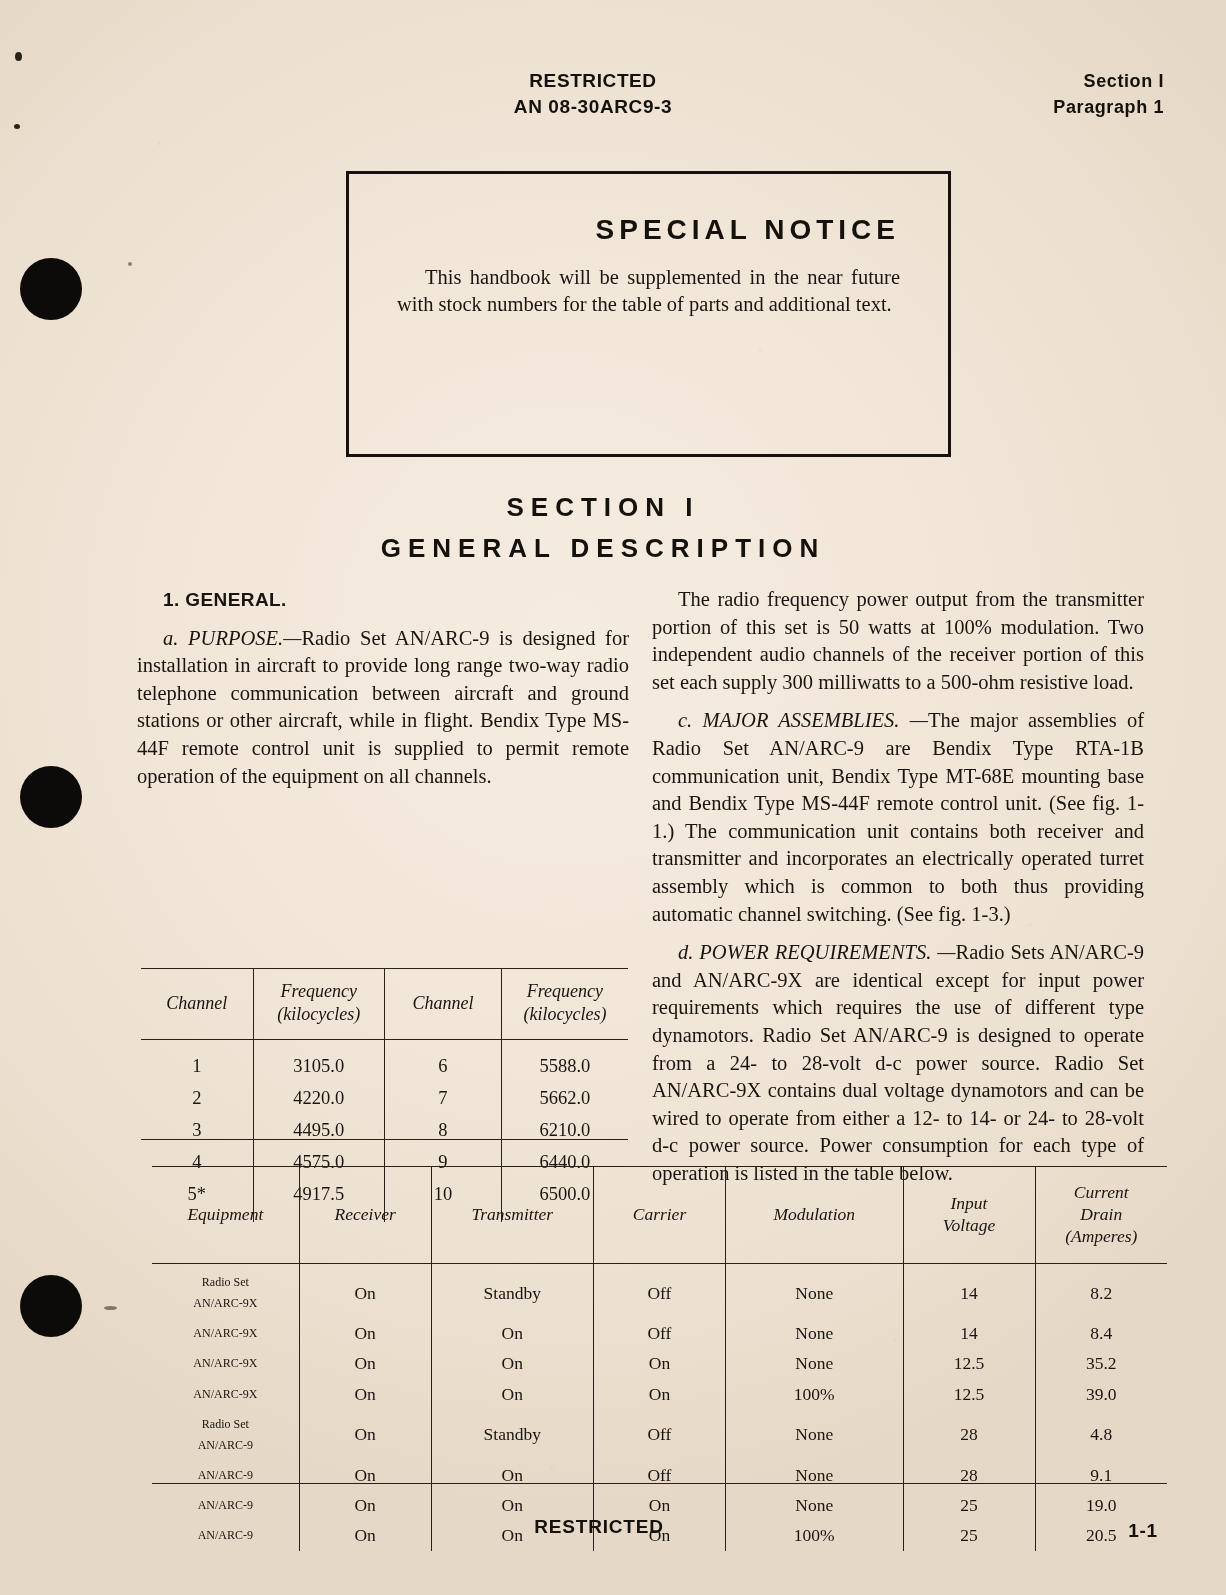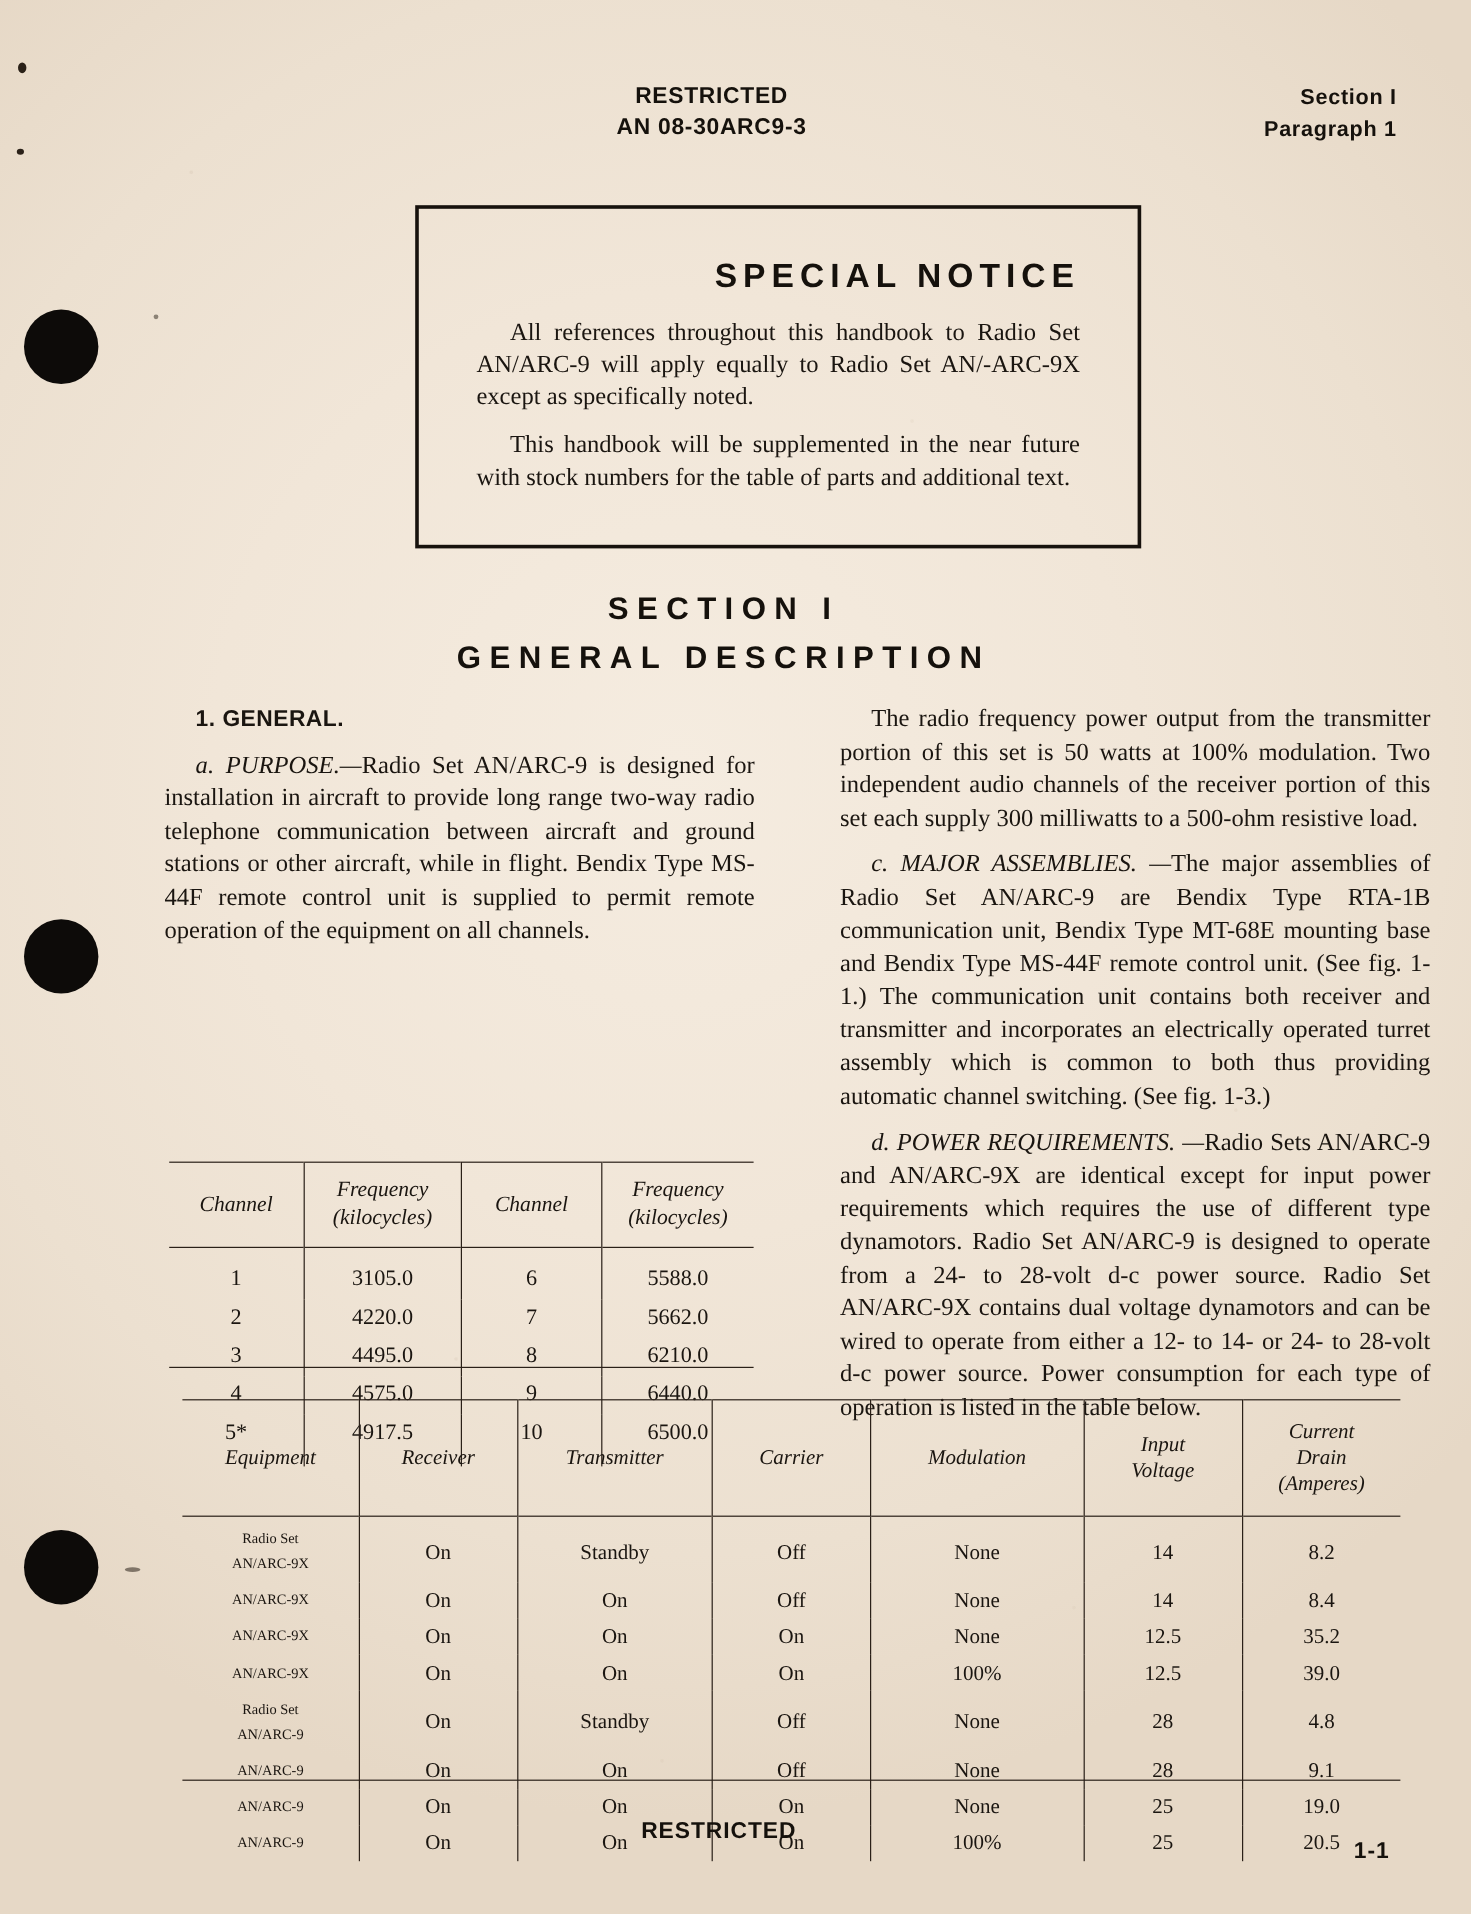--- a/index.html
+++ b/index.html
@@ -132,21 +132,21 @@
   
   .col {
     position: absolute;
     top: 586px;
     width: 492px;
     font-size: 20.5px;
     line-height: 27.6px;
     text-align: justify;
   }
   .col-l { left: 137px; }
-  .col-r { left: 700px; }
+  .col-r { left: 652px; }
   .col p { margin: 0 0 11px 0; text-indent: 26px; }
   .hdlabel {
     font-family: "Liberation Sans", sans-serif;
     font-weight: bold;
     font-size: 19px;
     letter-spacing: .4px;
     text-indent: 0;
     margin: 0 0 14px 0;
   }
   .it { font-style: italic; }
@@ -245,21 +245,21 @@
     font-family: "Liberation Sans", sans-serif;
     font-weight: bold;
     color: #15110c;
   }
   .ftr-c {
     position: absolute; left: 0; right: 0;
     text-align: center; font-size: 19px; letter-spacing: .8px;
     transform: translateX(-14px);
   }
   .ftr-r {
-    position: absolute; right: 68px; top: 16px;
+    position: absolute; right: 68px; top: 4px;
     font-size: 19px; letter-spacing: .8px;
   }
 </style>
 </head>
 <body>
 
 <div class="page">
 
   <div class="punch p1"></div>
   <div class="punch p2"></div>
@@ -276,21 +276,20 @@
       <div>AN 08-30ARC9-3</div>
     </div>
     <div class="hdr-right">
       <div>Section I</div>
       <div>Paragraph 1</div>
     </div>
   </div>
 
   <div class="notice">
     <div class="notice-title">SPECIAL NOTICE</div>
-    <p>All references throughout this handbook to Radio Set AN/ARC-9 will apply equally to Radio Set AN/-ARC-9X except as specifically noted.</p>
     <p>This handbook will be supplemented in the near future with stock numbers for the table of parts and additional text.</p>
   </div>
 
   <div class="sect">
     <div class="l1">SECTION I</div>
     <div class="l2">GENERAL DESCRIPTION</div>
   </div>
 
   <div class="col col-l">
     <p class="hdlabel">1. GENERAL.</p>

